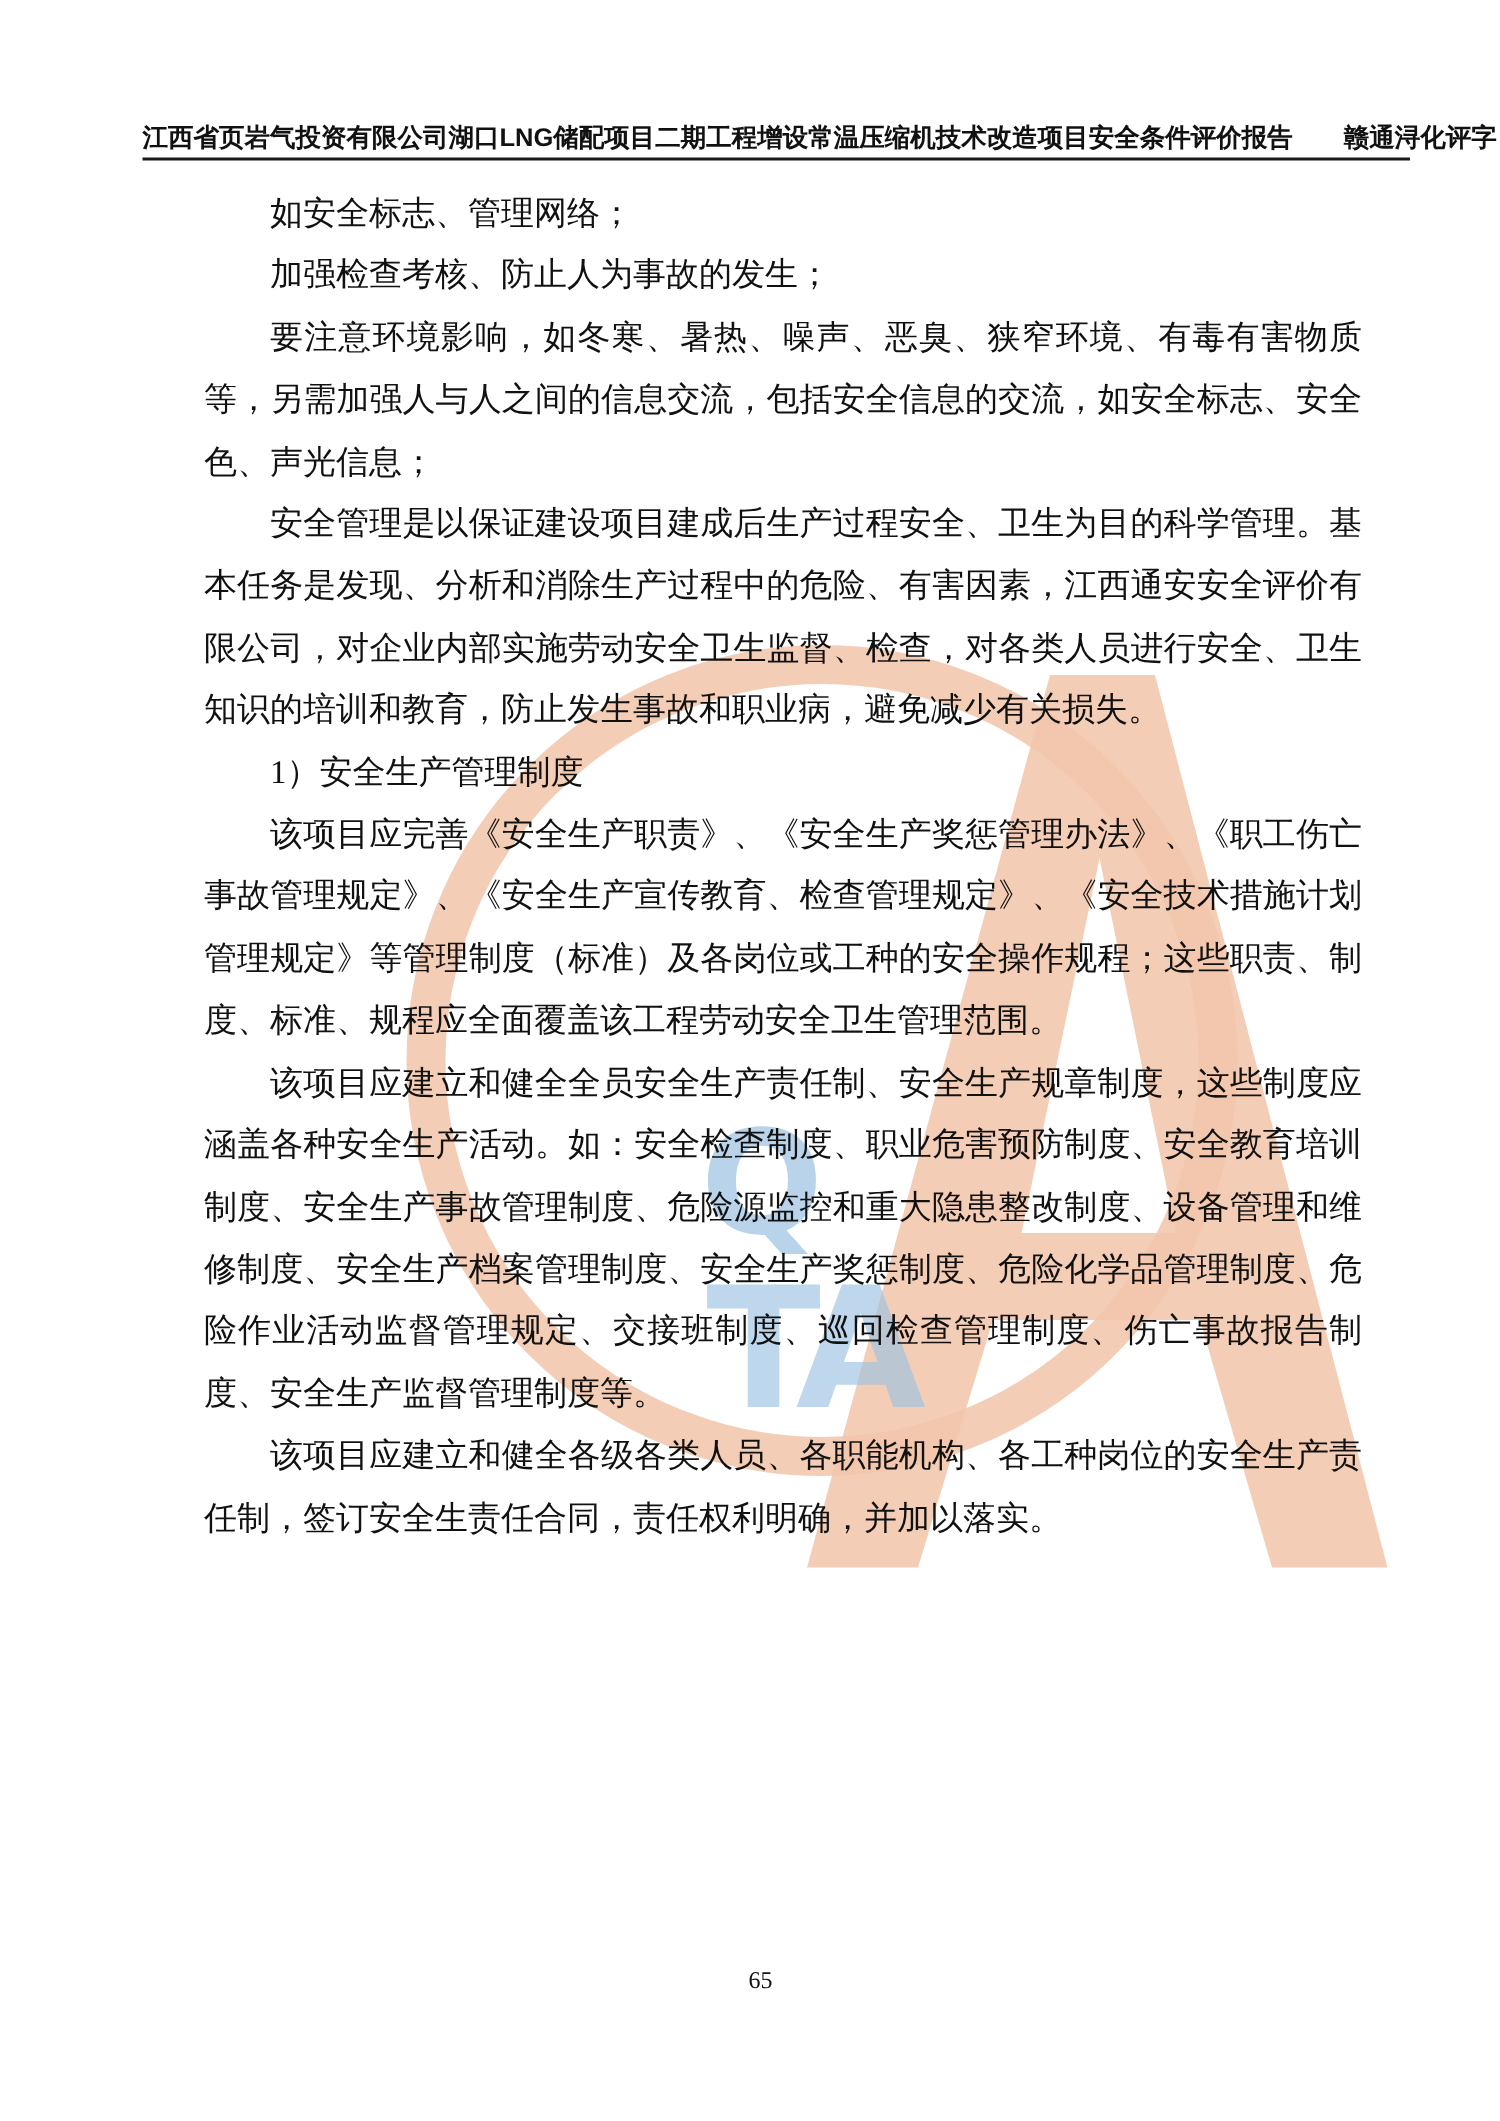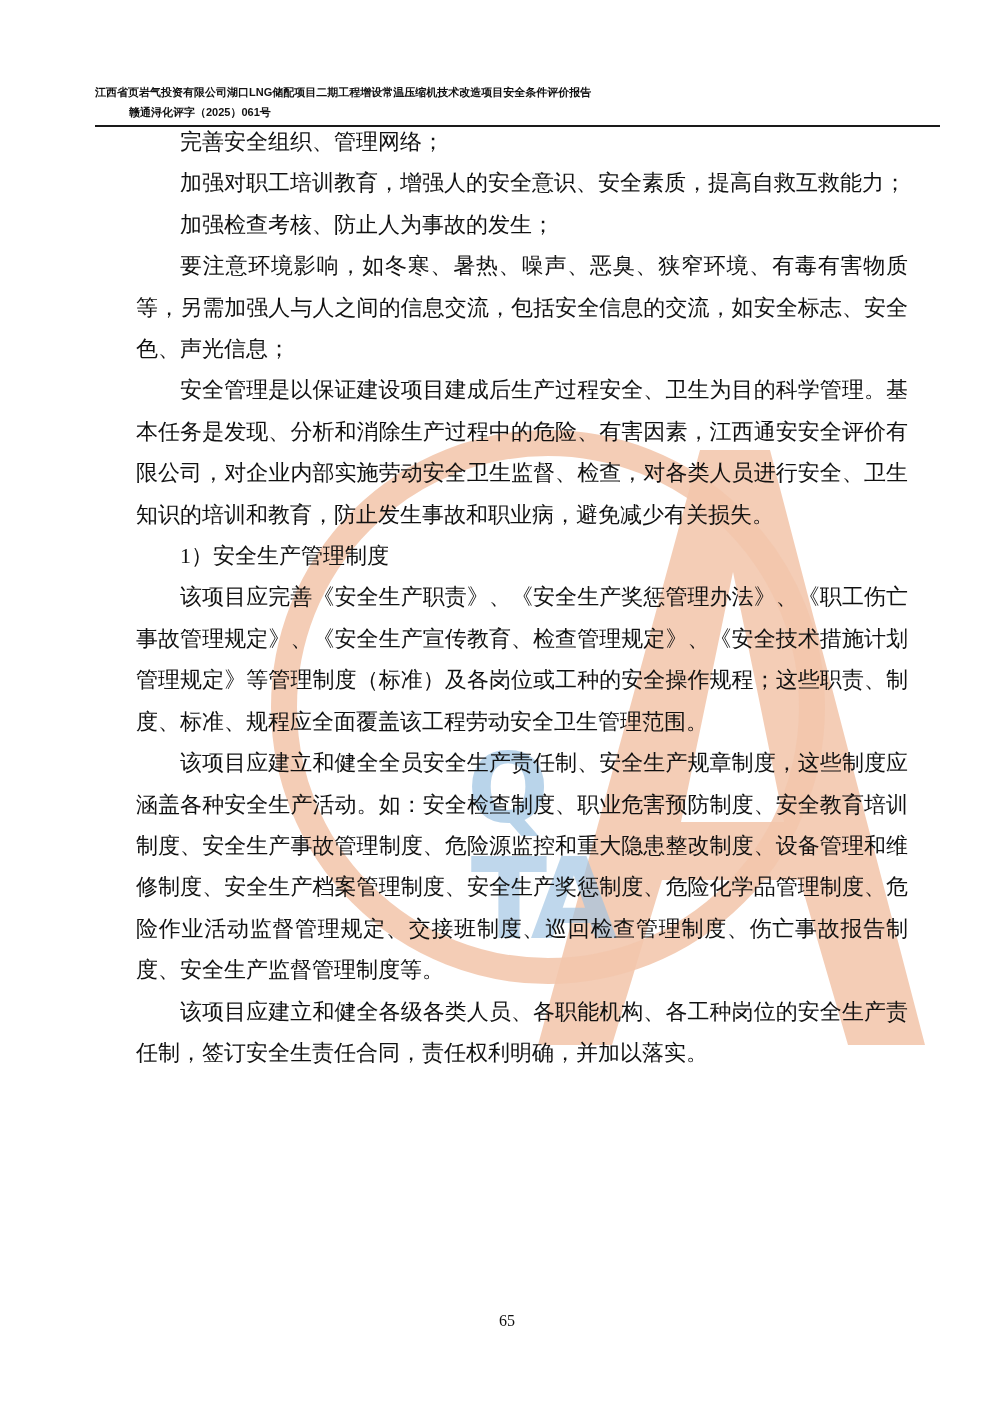--- a/index.html
+++ b/index.html
@@ -24,25 +24,24 @@
     font-size:71px;letter-spacing:-1px;white-space:nowrap;
     color:rgba(138,138,138,0.42);
     font-weight:400;
   }
   
   .header{
     position:absolute;left:95px;right:60px;top:82px;
     z-index:3;
     display:flex;justify-content:space-between;align-items:flex-start;
     font-family:"Liberation Sans","DejaVu Sans",sans-serif;
-    font-weight:700;font-size:11px;line-height:20px;
+    font-weight:700;font-size:17px;line-height:20px;
     border-bottom:2px solid #1a1a1a;
     padding-bottom:3px;
     white-space:nowrap;
-    flex-direction:column;
   }
   .header .h-right{margin-left:34px;}
   
   .body-text{
     position:absolute;left:136px;top:121px;width:772px;
     z-index:3;
   }
   .body-text p{
     margin:0;
     font-size:22px;
@@ -75,22 +74,21 @@
     <text x="540" y="938" text-anchor="middle" font-family="'DejaVu Sans','Liberation Sans',sans-serif" font-weight="700" font-size="112" letter-spacing="-8" fill="#9EC3E2" fill-opacity="0.66">TA</text>
   </svg>
 
 
   <div class="header">
     <span class="h-left">江西省页岩气投资有限公司湖口LNG储配项目二期工程增设常温压缩机技术改造项目安全条件评价报告</span>
     <span class="h-right">赣通浔化评字（2025）061号</span>
   </div>
 
   <div class="body-text">
-    <p>完善安全组织、管理网络；</p>
-    <p>加强对职工培训教育，增强人的安全意识、安全素质，提高自救互救能力；</p>
+    <p>如安全标志、管理网络；</p>
     <p>加强检查考核、防止人为事故的发生；</p>
     <p>要注意环境影响，如冬寒、暑热、噪声、恶臭、狭窄环境、有毒有害物质等，另需加强人与人之间的信息交流，包括安全信息的交流，如安全标志、安全色、声光信息；</p>
     <p>安全管理是以保证建设项目建成后生产过程安全、卫生为目的科学管理。基本任务是发现、分析和消除生产过程中的危险、有害因素，江西通安安全评价有限公司，对企业内部实施劳动安全卫生监督、检查，对各类人员进行安全、卫生知识的培训和教育，防止发生事故和职业病，避免减少有关损失。</p>
     <p>1）安全生产管理制度</p>
     <p>该项目应完善《安全生产职责》、《安全生产奖惩管理办法》、《职工伤亡事故管理规定》、《安全生产宣传教育、检查管理规定》、《安全技术措施计划管理规定》等管理制度（标准）及各岗位或工种的安全操作规程；这些职责、制度、标准、规程应全面覆盖该工程劳动安全卫生管理范围。</p>
     <p>该项目应建立和健全全员安全生产责任制、安全生产规章制度，这些制度应涵盖各种安全生产活动。如：安全检查制度、职业危害预防制度、安全教育培训制度、安全生产事故管理制度、危险源监控和重大隐患整改制度、设备管理和维修制度、安全生产档案管理制度、安全生产奖惩制度、危险化学品管理制度、危险作业活动监督管理规定、交接班制度、巡回检查管理制度、伤亡事故报告制度、安全生产监督管理制度等。</p>
     <p>该项目应建立和健全各级各类人员、各职能机构、各工种岗位的安全生产责任制，签订安全生责任合同，责任权利明确，并加以落实。</p>
   </div>
 
   <div class="footer">65</div>

